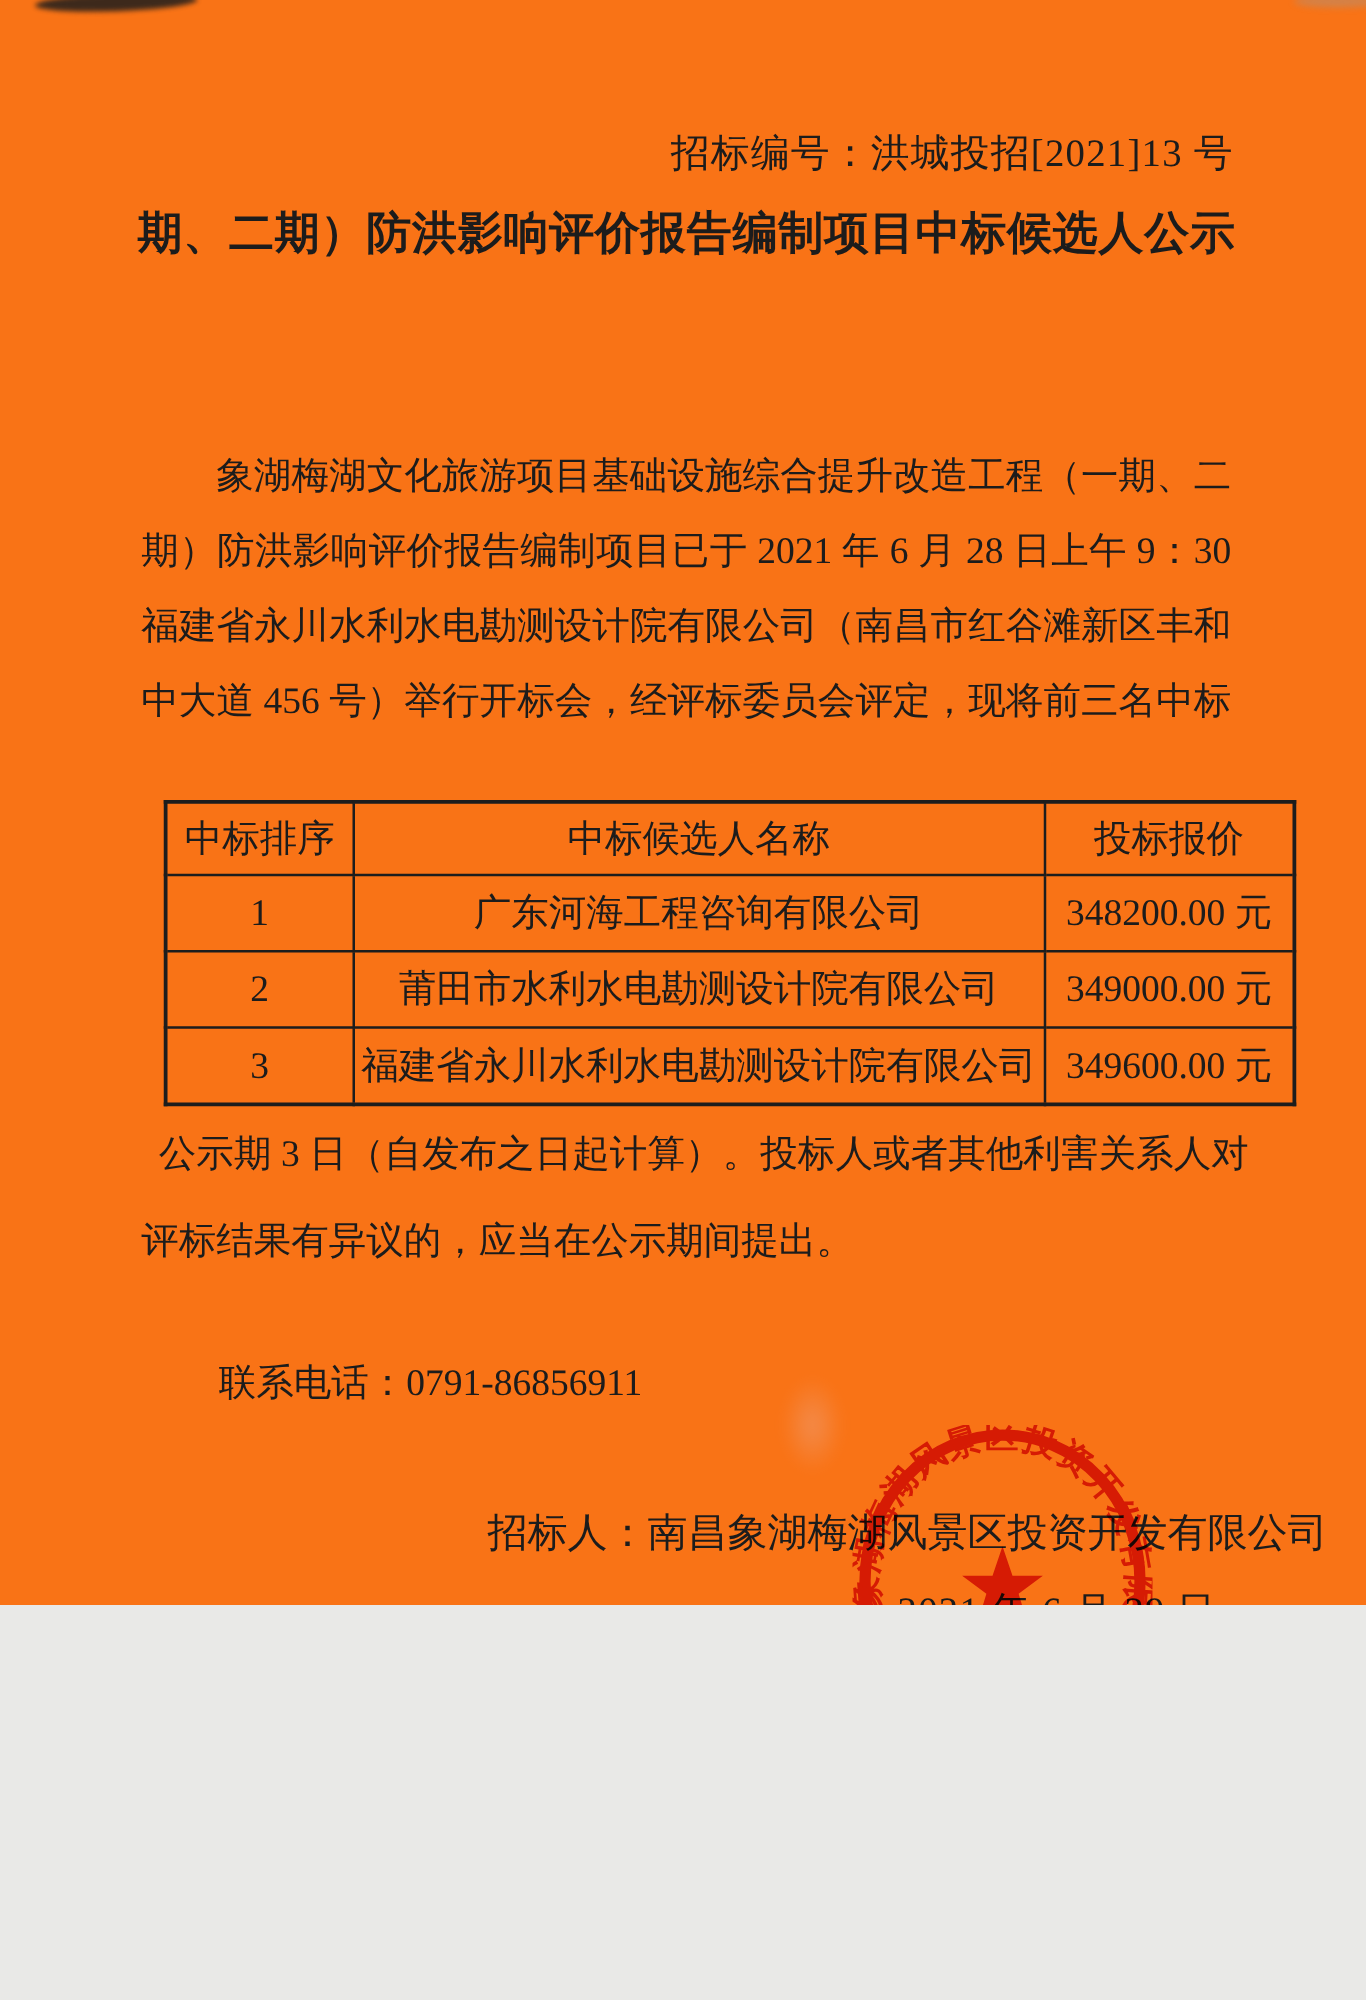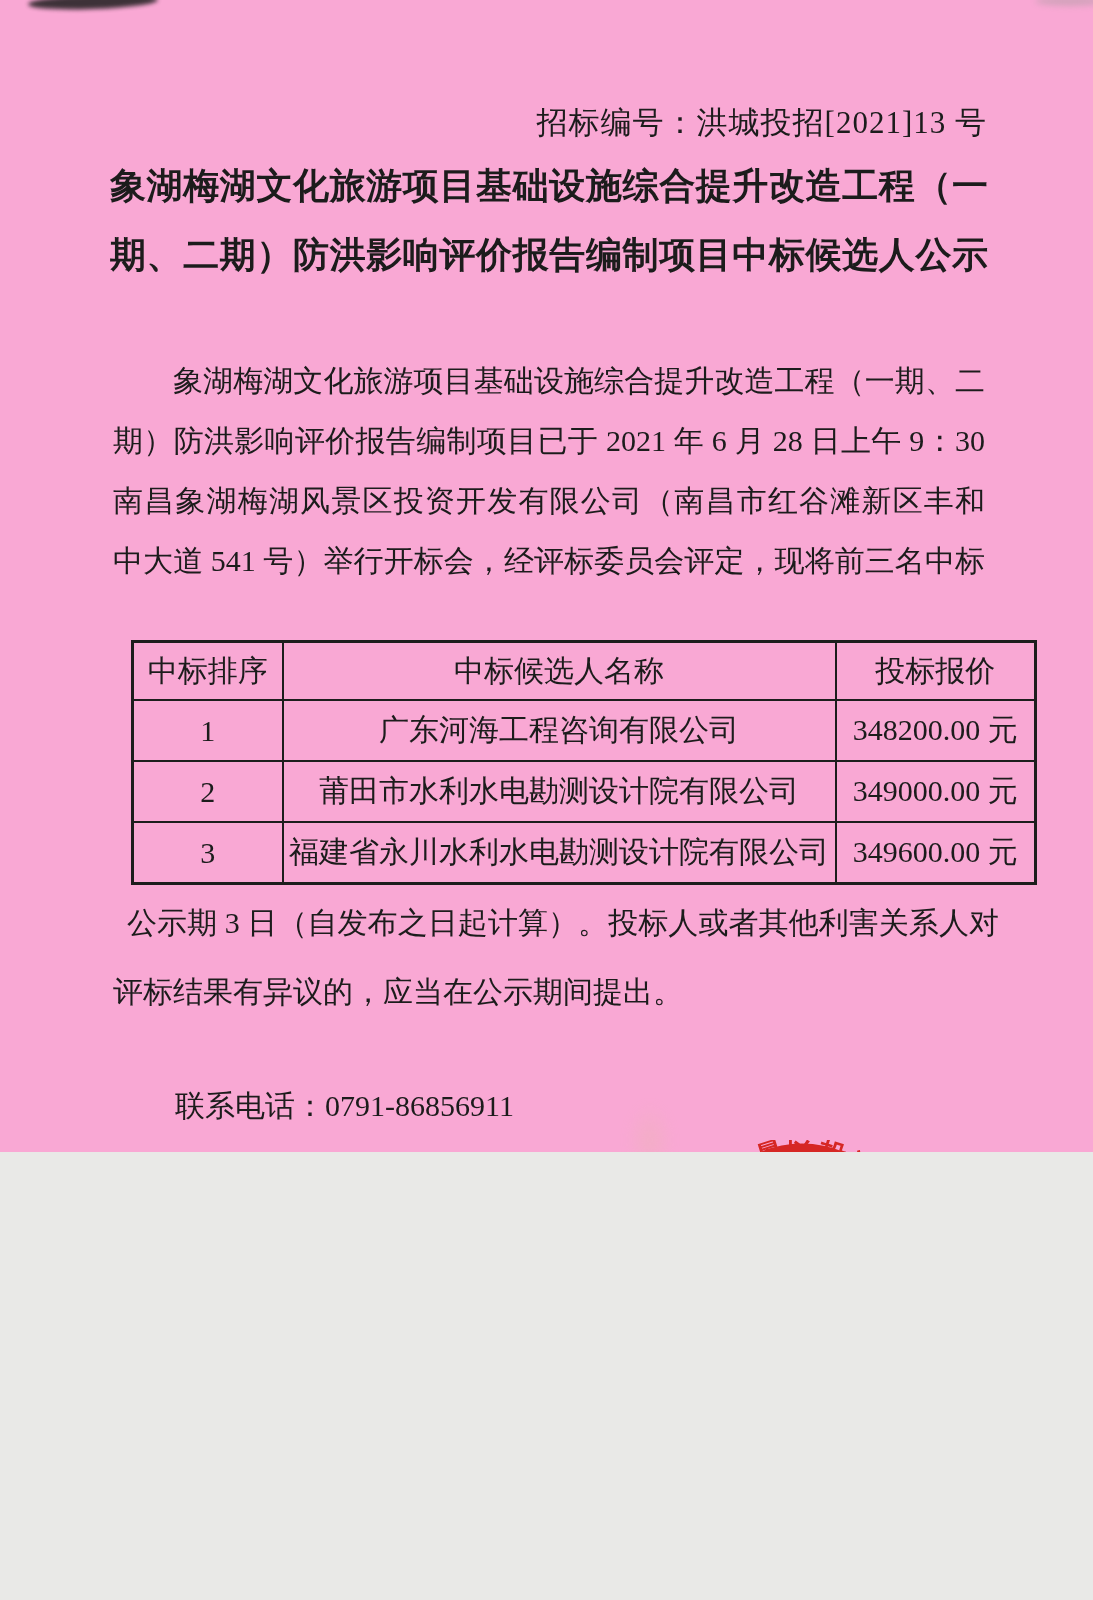--- a/index.html
+++ b/index.html
@@ -3,22 +3,22 @@
 <meta charset="utf-8">
 <style>
   html,body{margin:0;padding:0;}
   body{
     width:1093px;height:1600px;
     background:#e9e9e7;
     font-family:"Liberation Serif","DejaVu Serif",serif;
   }
   .page{
     position:relative;
-    width:1093px;height:1152px;
-    background:#f9a8d4;
+    width:1093px;height:1284px;
+    background:#f97316;
     overflow:hidden;
     color:#1c1c1c;
   }
   
   .smudge-tl{
     position:absolute;left:28px;top:-5px;width:130px;height:14px;
     background:#1d1d1d;border-radius:50%;
     transform:rotate(-2deg);filter:blur(2px);opacity:.85;
   }
   .smudge-tr{
@@ -78,29 +78,28 @@
 
 <div class="page">
 
   <div class="smudge-tl"></div>
   <div class="smudge-tr"></div>
   <div class="smudge-pink"></div>
 
   <div class="doc-number">招标编号：洪城投招[2021]13 号</div>
 
   <div class="doc-title">
-    <div class="fill-line">象湖梅湖文化旅游项目基础设施综合提升改造工程（一</div>
     <div class="fill-line">期、二期）防洪影响评价报告编制项目中标候选人公示</div>
   </div>
 
   <div class="body-par">
     <div class="fill-line indent">象湖梅湖文化旅游项目基础设施综合提升改造工程（一期、二</div>
     <div class="fill-line">期）防洪影响评价报告编制项目已于 2021 年 6 月 28 日上午 9：30</div>
-    <div class="fill-line">南昌象湖梅湖风景区投资开发有限公司（南昌市红谷滩新区丰和</div>
-    <div class="fill-line">中大道 541 号）举行开标会，经评标委员会评定，现将前三名中标</div>
+    <div class="fill-line">福建省永川水利水电勘测设计院有限公司（南昌市红谷滩新区丰和</div>
+    <div class="fill-line">中大道 456 号）举行开标会，经评标委员会评定，现将前三名中标</div>
   </div>
 
   <table class="bid">
     <colgroup>
       <col style="width:150px">
       <col style="width:553px">
       <col style="width:200px">
     </colgroup>
     <thead>
       <tr>

